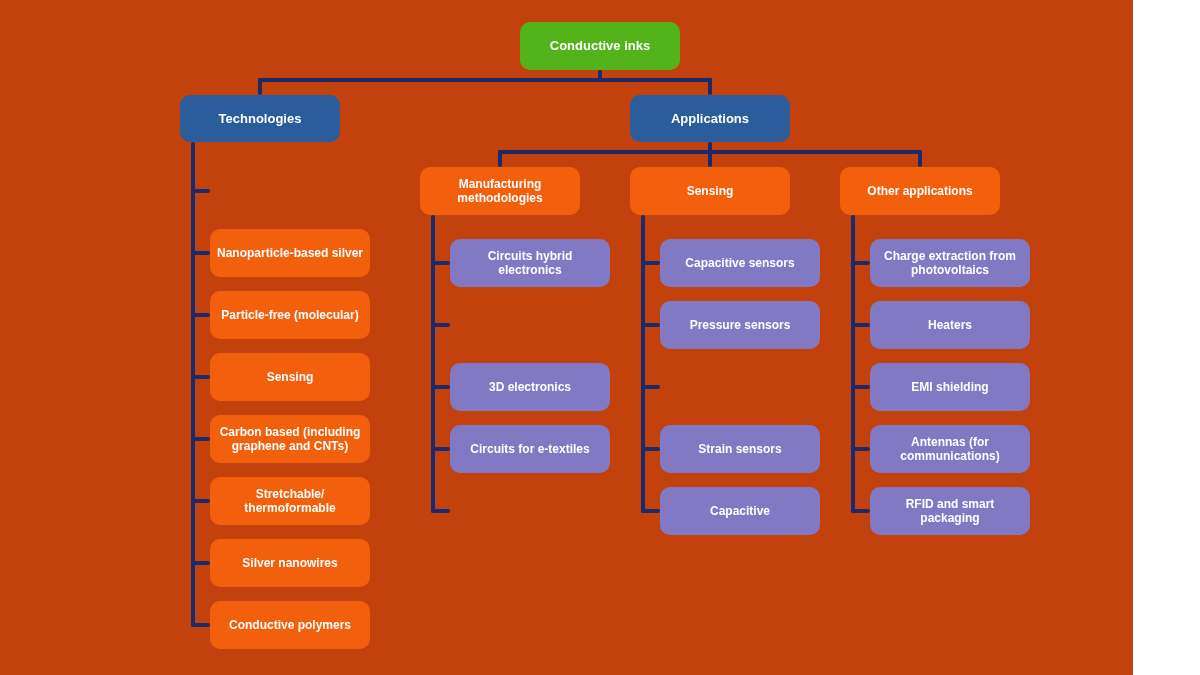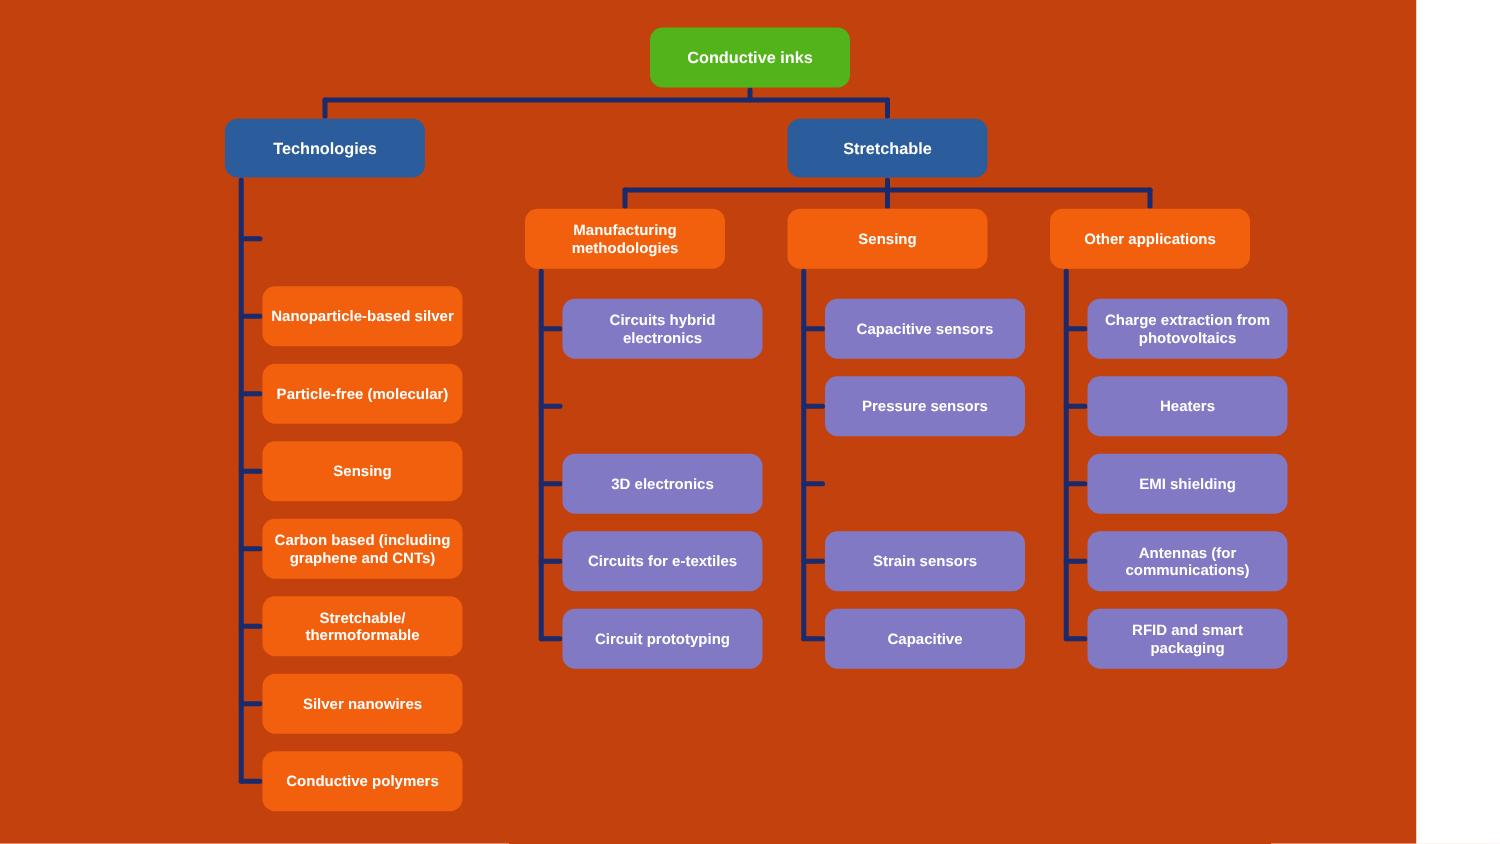--- a/index.html
+++ b/index.html
@@ -85,21 +85,21 @@
   <div class="line" style="left:851px;top:509px;width:19px;height:4px"></div>
 
   <div class="node root" style="left:520px;top:22px">
     <span>Conductive inks</span>
   </div>
 
   <div class="node branch" style="left:180px;top:95px">
     <span>Technologies</span>
   </div>
   <div class="node branch" style="left:630px;top:95px">
-    <span>Stretchable</span>
+    <span>Applications</span>
   </div>
 
   <div class="node cat" style="left:210px;top:229px">
     <span>Nanoparticle-based silver</span>
   </div>
   <div class="node cat" style="left:210px;top:291px">
     <span>Particle-free (molecular)</span>
   </div>
   <div class="node cat" style="left:210px;top:353px">
     <span>Sensing</span>
@@ -129,23 +129,20 @@
 
   <div class="node leaf" style="left:450px;top:239px">
     <span>Circuits hybrid electronics</span>
   </div>
   <div class="node leaf" style="left:450px;top:363px">
     <span>3D electronics</span>
   </div>
   <div class="node leaf" style="left:450px;top:425px">
     <span>Circuits for e-textiles</span>
   </div>
-  <div class="node leaf" style="left:450px;top:487px">
-    <span>Circuit prototyping</span>
-  </div>
 
   <div class="node leaf" style="left:660px;top:239px">
     <span>Capacitive sensors</span>
   </div>
   <div class="node leaf" style="left:660px;top:301px">
     <span>Pressure sensors</span>
   </div>
   <div class="node leaf" style="left:660px;top:425px">
     <span>Strain sensors</span>
   </div>

